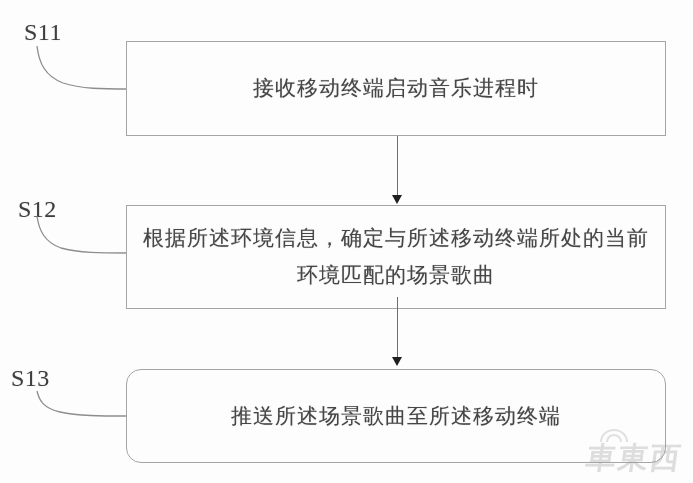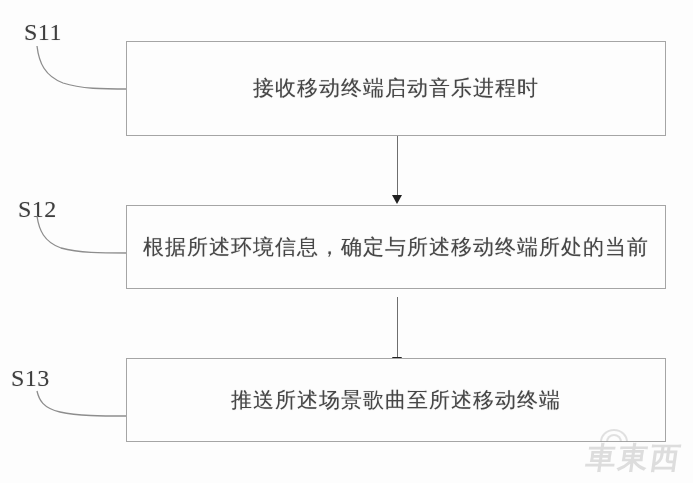--- a/index.html
+++ b/index.html
@@ -41,22 +41,22 @@
     display: flex;
     flex-direction: column;
     justify-content: center;
     align-items: center;
     color: #464646;
     font-size: 21px;
     letter-spacing: 1px;
     text-shadow: 0 0 1px rgba(90,90,90,0.45);
   }
   .box-s11 { top: 41px;  height: 95px; }
-  .box-s12 { top: 205px; height: 84px; }
-  .box-s13 { top: 358px; height: 84px; }
+  .box-s12 { top: 205px; height: 104px; }
+  .box-s13 { top: 369px; height: 94px; border-radius: 15px; }
   .box-s11 .text-line { line-height: 33px; }
   .box-s12 .text-line { line-height: 37px; }
   .box-s13 .text-line { line-height: 30px; }
   .text-line { white-space: nowrap; text-align: center; }
   .vline {
     position: absolute;
     left: 396.5px;
     width: 1.3px;
     background: #6e6e6e;
   }
@@ -109,20 +109,21 @@
 
   <div class="vline vline-1"></div>
   <div class="arrowhead arrowhead-1"></div>
 
   <div class="step-label label-s12">S12</div>
   <svg class="connector conn-s12" width="95" height="40">
     <path d="M4 1 C6 15, 11 27, 28 33 C46 38, 68 38, 95 38"></path>
   </svg>
   <div class="box box-s12">
     <div class="text-line">根据所述环境信息，确定与所述移动终端所处的当前</div>
+    <div class="text-line">环境匹配的场景歌曲</div>
   </div>
 
   <div class="vline vline-2"></div>
   <div class="arrowhead arrowhead-2"></div>
 
   <div class="step-label label-s13">S13</div>
   <svg class="connector conn-s13" width="95" height="27">
     <path d="M4 1 C6 10, 10 18, 27 22 C45 26, 68 26, 95 26"></path>
   </svg>
   <div class="box box-s13">

